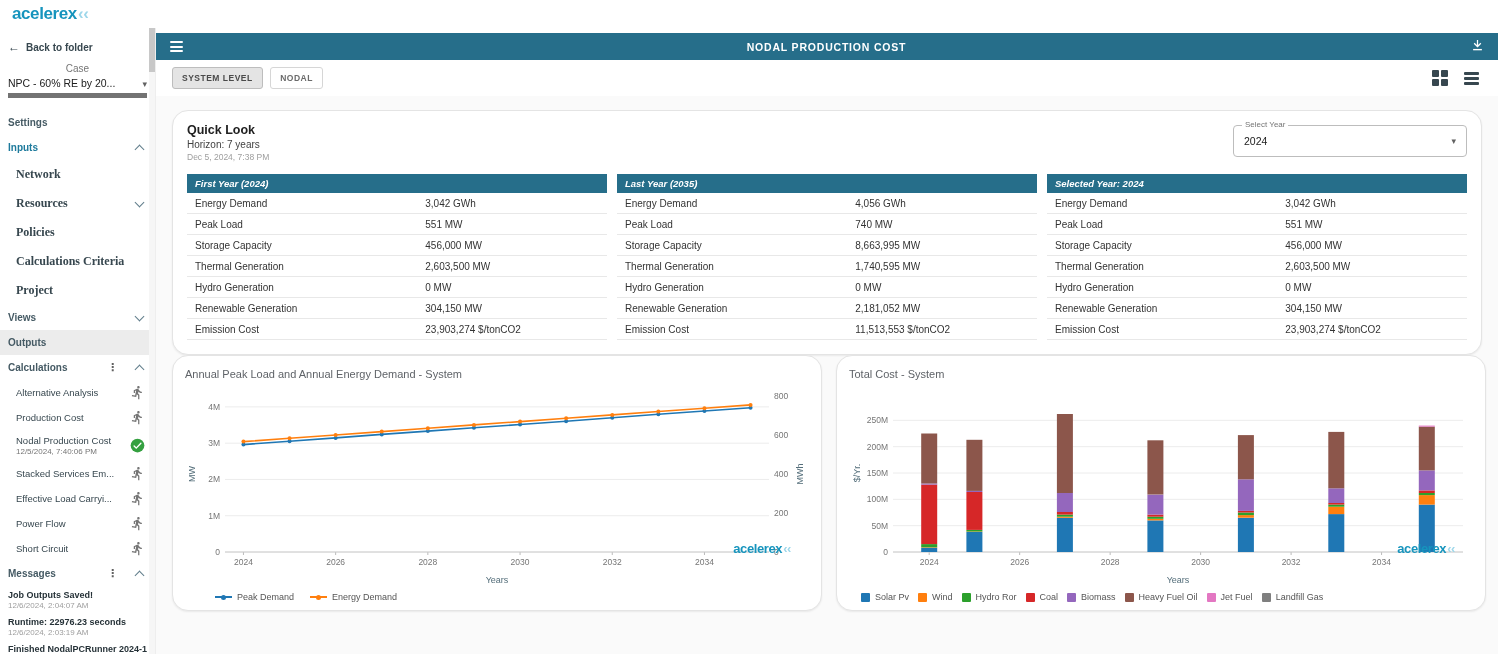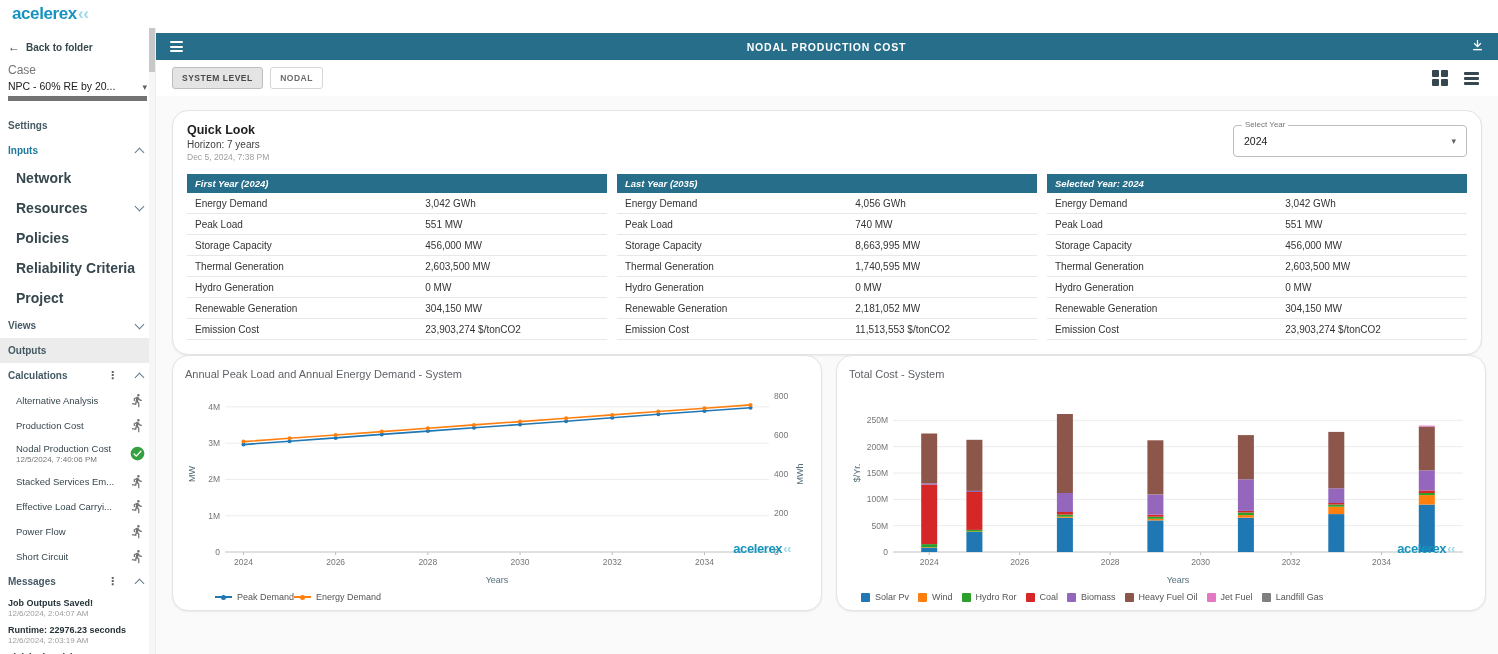--- a/index.html
+++ b/index.html
@@ -8,29 +8,29 @@
   .logo{font-size:17px;font-weight:bold;color:#1694bd;letter-spacing:-0.4px;cursor:pointer;}
   .logo-mark{color:#9ed7ea;font-weight:bold;margin-left:1px;}
   .layout{display:flex;height:626px;}
   
   .sidebar{width:155px;flex:0 0 155px;position:relative;padding-top:4px;background:#fff;border-right:1px solid #eee;}
   .sb-scrollbar{position:absolute;top:0;right:0;width:6px;height:100%;background:#f6f6f6;}
   .sb-thumb{width:100%;height:44px;background:#c8c8c8;}
   .back-row{display:flex;align-items:center;gap:6px;padding:9px 8px 6px;font-size:10px;font-weight:bold;color:#37474f;cursor:pointer;}
   .back-arrow{font-size:12px;line-height:1;}
   .case-box{margin:4px 8px 0;cursor:pointer;}
-  .case-label{font-size:12px;color:#757575;}
+  .case-label{font-size:10px;color:#757575;text-align:center;}
   .case-row{display:flex;align-items:flex-end;border-bottom:5px solid #737373;padding:3px 0 4px;}
   .case-value{font-size:10.5px;color:#212121;white-space:nowrap;overflow:hidden;flex:1;}
   .caret{font-size:9px;color:#616161;margin-left:4px;}
   .nav-row{display:flex;align-items:center;padding:7px 12px 7px 8px;font-size:10px;font-weight:bold;color:#455a64;cursor:pointer;}
   .nav-row.first{margin-top:12px;}
   .nav-row.accent .nav-label{color:#1d7a9c;}
   .nav-row.selected{background:#ececec;}
-  .nav-child{display:flex;align-items:center;padding:7px 12px 7px 16px;font-size:14px;font-weight:bold;color:#37474f;cursor:pointer;}
+  .nav-child{display:flex;align-items:center;padding:7px 12px 7px 16px;font-size:12px;font-weight:bold;color:#37474f;cursor:pointer;font-family:Liberation Serif, serif;}
   .chev{width:6px;height:6px;border-right:1.5px solid #607d8b;border-bottom:1.5px solid #607d8b;display:inline-block;margin-left:auto;}
   .chev.up{transform:rotate(-135deg);margin-top:4px;}
   .chev.down{transform:rotate(45deg);margin-bottom:3px;}
   .chev.no-auto{margin-left:0;}
   .kebab{margin-left:auto;margin-right:16px;color:#616161;font-size:11px;font-weight:bold;padding:0 2px;cursor:pointer;line-height:1;}
   .calc-row{display:flex;align-items:center;padding:5px 10px 5px 16px;cursor:pointer;}
   .calc-label{font-size:9.5px;font-weight:normal;color:#37474f;}
   .calc-sub{font-size:8px;color:#757575;margin-top:1px;}
   .calc-icon{margin-left:auto;width:15px;height:15px;flex:0 0 15px;}
   .calc-icon svg{width:15px;height:15px;}
@@ -69,21 +69,21 @@
   .ql-row{display:flex;padding:4.5px 8px;border-bottom:1px solid #e8e8e8;font-size:10px;color:#333;}
   .ql-lbl{flex:0 0 57%;}
   .ql-val{flex:1;}
   .charts-row{display:grid;grid-template-columns:1fr 1fr;gap:14px;}
   .chart-card{padding:10px 12px 8px;}
   .chart-title{font-size:11px;color:#5f6368;margin:2px 0 6px;}
   .chart-holder{position:relative;}
   .watermark{position:absolute;right:18px;bottom:34px;font-size:13px;font-weight:bold;color:#1694bd;letter-spacing:-0.4px;pointer-events:none;}
   svg text.tick{font-size:8.5px;fill:#757575;font-family:"Liberation Sans",sans-serif;}
   svg text.axlab{font-size:9px;fill:#546e7a;font-family:"Liberation Sans",sans-serif;}
-  .legend{display:flex;align-items:center;padding-left:30px;margin-top:2px;flex-wrap:wrap;}
+  .legend{display:flex;align-items:center;gap:16px;padding-left:30px;margin-top:2px;flex-wrap:wrap;}
   .legend.compact{gap:9px;padding-left:12px;font-size:8.5px;}
   .legend-item{display:flex;align-items:center;gap:5px;font-size:9px;color:#555;cursor:pointer;}
   .sw-box{width:9px;height:9px;display:inline-block;border-radius:1px;}
   .sw-line{width:17px;height:2px;display:inline-block;position:relative;}
   .sw-line i{position:absolute;width:5px;height:5px;border-radius:50%;left:6px;top:-1.5px;}
 </style>
 </head>
 <body>
 
 <header class="logo-bar">
@@ -119,21 +119,21 @@
           <span>Network</span>
         </div>
         <div class="nav-child">
           <span>Resources</span>
           <span class="chev down"></span>
         </div>
         <div class="nav-child">
           <span>Policies</span>
         </div>
         <div class="nav-child">
-          <span>Reliability Criteria</span>
+          <span>Calculations Criteria</span>
         </div>
         <div class="nav-child">
           <span>Project</span>
         </div>
       </div>
     <div class="nav-row">
       <span class="nav-label">Views</span>
       <span class="chev down"></span>
     </div>
     <div class="nav-row selected">

